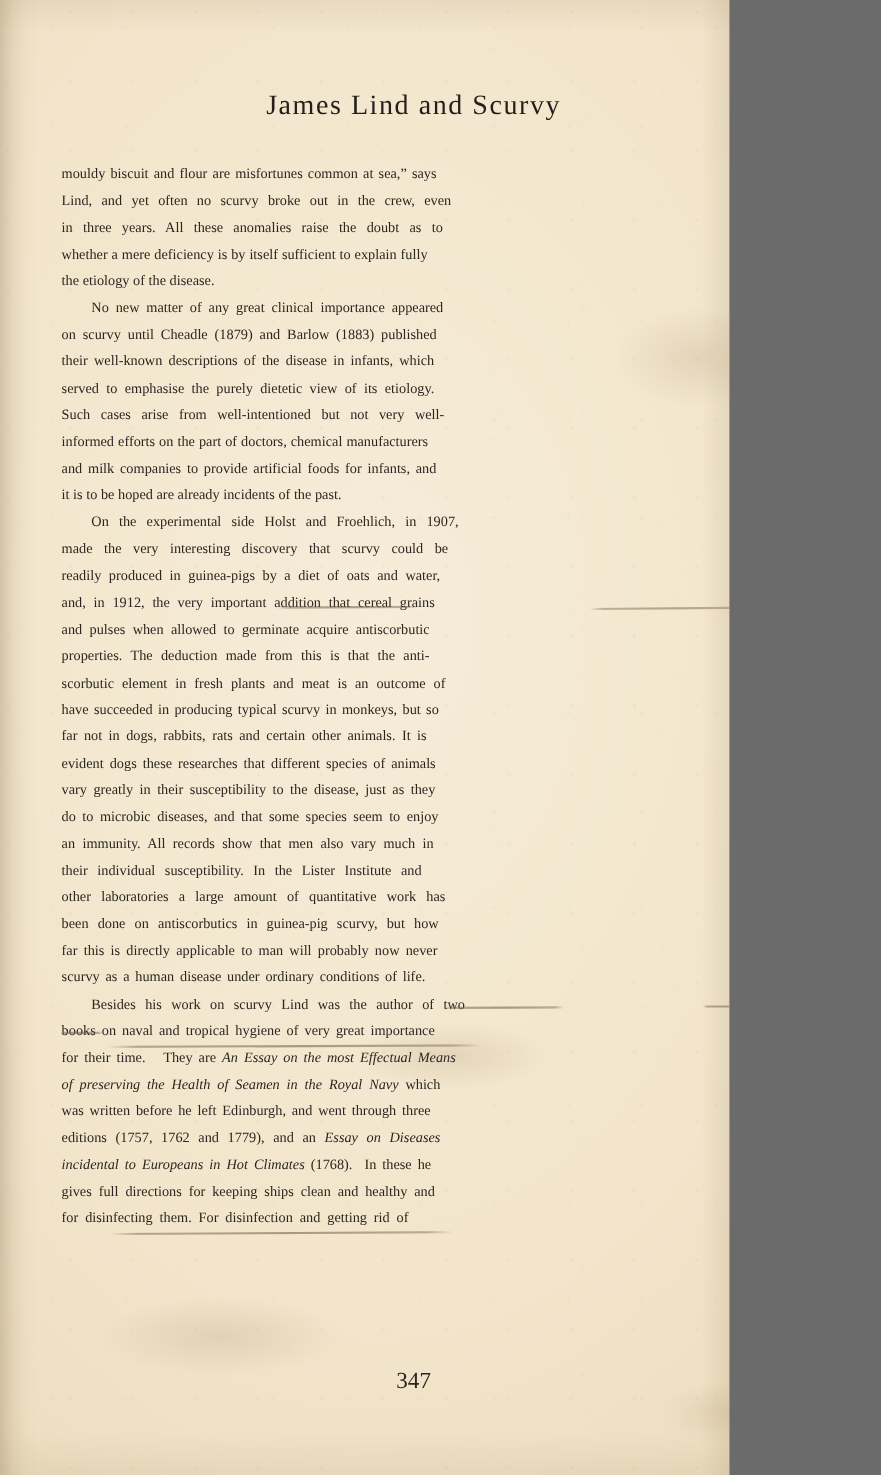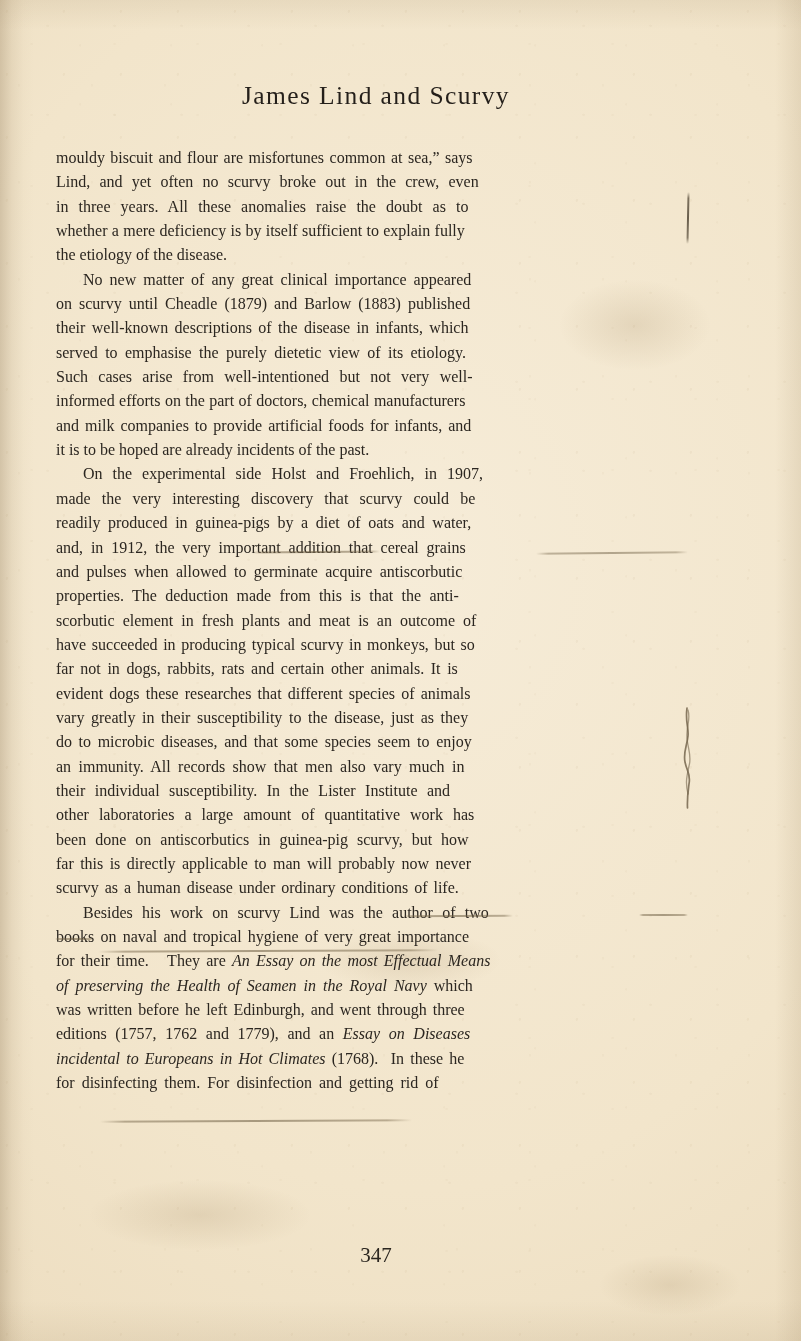--- a/index.html
+++ b/index.html
@@ -3,21 +3,21 @@
 <meta charset="utf-8">
 <style>
   html, body {
     margin: 0;
     padding: 0;
     background: #6b6b6b;
   }
 
   .page {
     position: relative;
-    width: 801px;
+    width: 663px;
     height: 1341px;
     overflow: hidden;
     background: #f3e7cf;
     font-family: "Liberation Serif", "DejaVu Serif", serif;
     color: #2a2520;
     -webkit-font-smoothing: antialiased;
   }
 
   
   .paper-base {
@@ -102,21 +102,21 @@
     left: 56px;
     top: 146px;
     width: 640px;
   }
 
   .ln {
     position: relative;
     display: block;
     height: 24.35px;
     line-height: 24.35px;
-    font-size: 16px;
+    font-size: 13px;
     white-space: nowrap;
     color: #2b2620;
   }
   
   .ln > .t { display: inline; }
   .ln.ind { padding-left: 27px; }
 
   .it { font-style: italic; }
 
   
@@ -213,20 +213,21 @@
     <span class="ln" style="word-spacing:2.4px;"><span class="t">far this is directly applicable to man will probably now never</span></span>
     <span class="ln" style="word-spacing:2.0px;"><span class="t">scurvy as a human disease under ordinary conditions of life.</span></span>
 
     <span class="ln ind" style="word-spacing:5.3px;"><span class="t">Besides his work on scurvy Lind was the author of two</span></span>
     <span class="ln" style="word-spacing:2.2px;"><span class="t">books on naval and tropical hygiene of very great importance</span></span>
     <span class="ln" style="word-spacing:2.2px;">for their time.&nbsp;&nbsp; They are <span class="it">An Essay on the most Effectual Means</span></span>
     <span class="ln" style="word-spacing:3.0px;"><span class="it">of preserving the Health of Seamen in the Royal Navy</span> which</span>
     <span class="ln" style="word-spacing:2.0px;"><span class="t">was written before he left Edinburgh, and went through three</span></span>
     <span class="ln" style="word-spacing:4.6px;">editions (1757, 1762 and 1779), and an <span class="it">Essay on Diseases</span></span>
     <span class="ln" style="word-spacing:2.2px;"><span class="it">incidental to Europeans in Hot Climates</span> (1768).&nbsp; In these he</span>
+    <span class="ln" style="word-spacing:3.0px;"><span class="t">gives full directions for keeping ships clean and healthy and</span></span>
     <span class="ln" style="word-spacing:3.0px;"><span class="t">for disinfecting them.  For disinfection and getting rid of</span></span>
 
   </div>
 
   <div class="pencil" style="left:252px;top:551px;width:128px;transform:rotate(-0.35deg);"></div>
 
   <div class="pencil thin" style="left:536px;top:552px;width:152px;transform:rotate(-0.5deg);"></div>
 
   <div class="pencil" style="left:403px;top:915px;width:110px;transform:rotate(-0.3deg);"></div>
 

